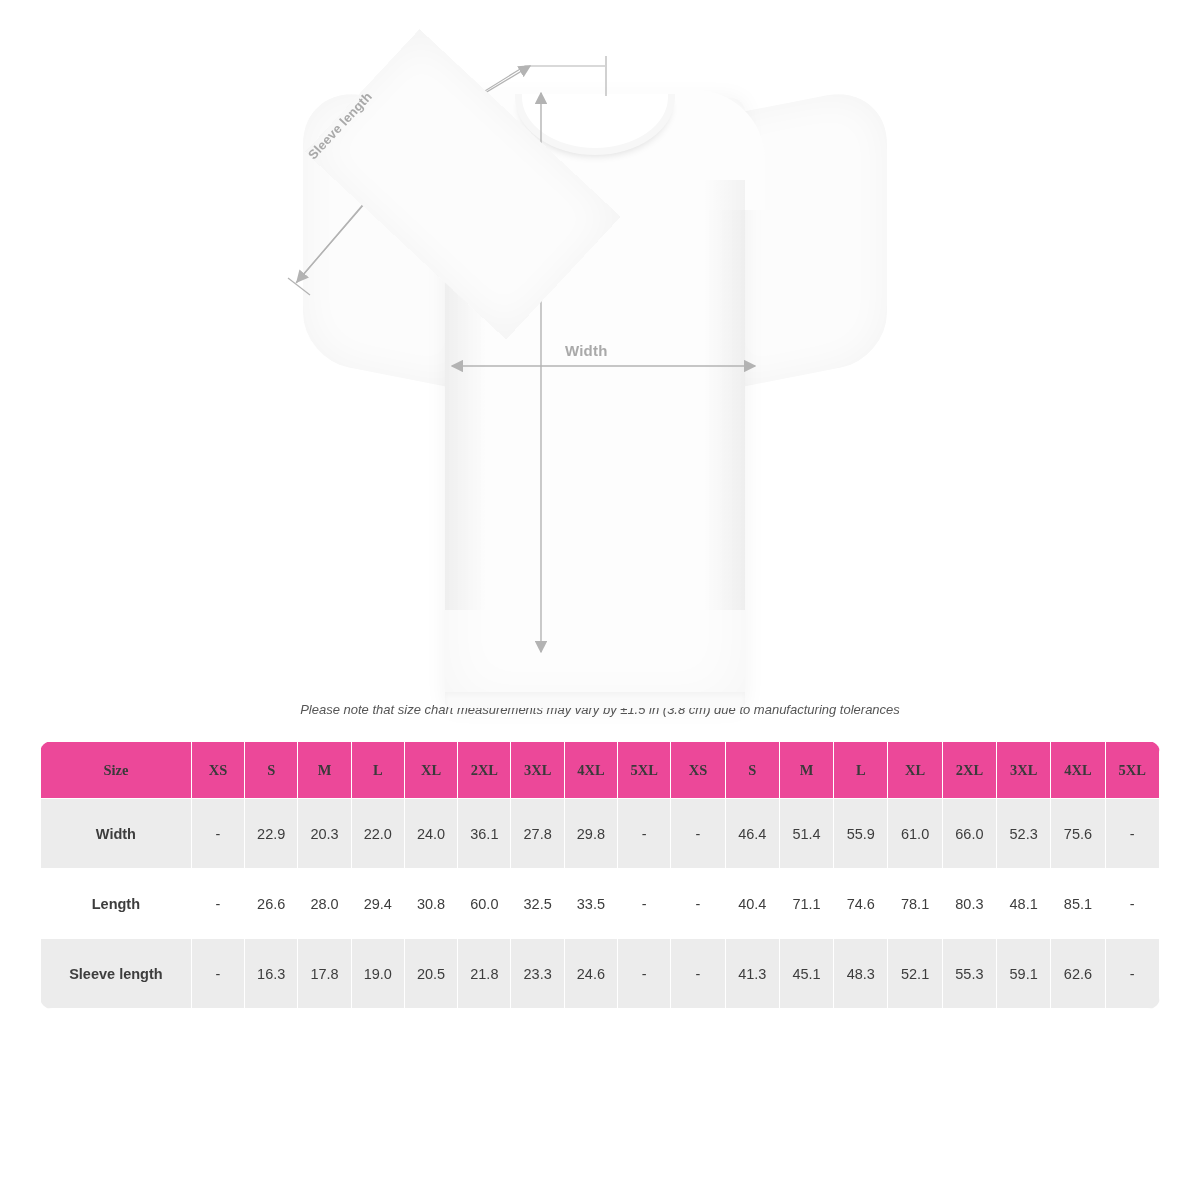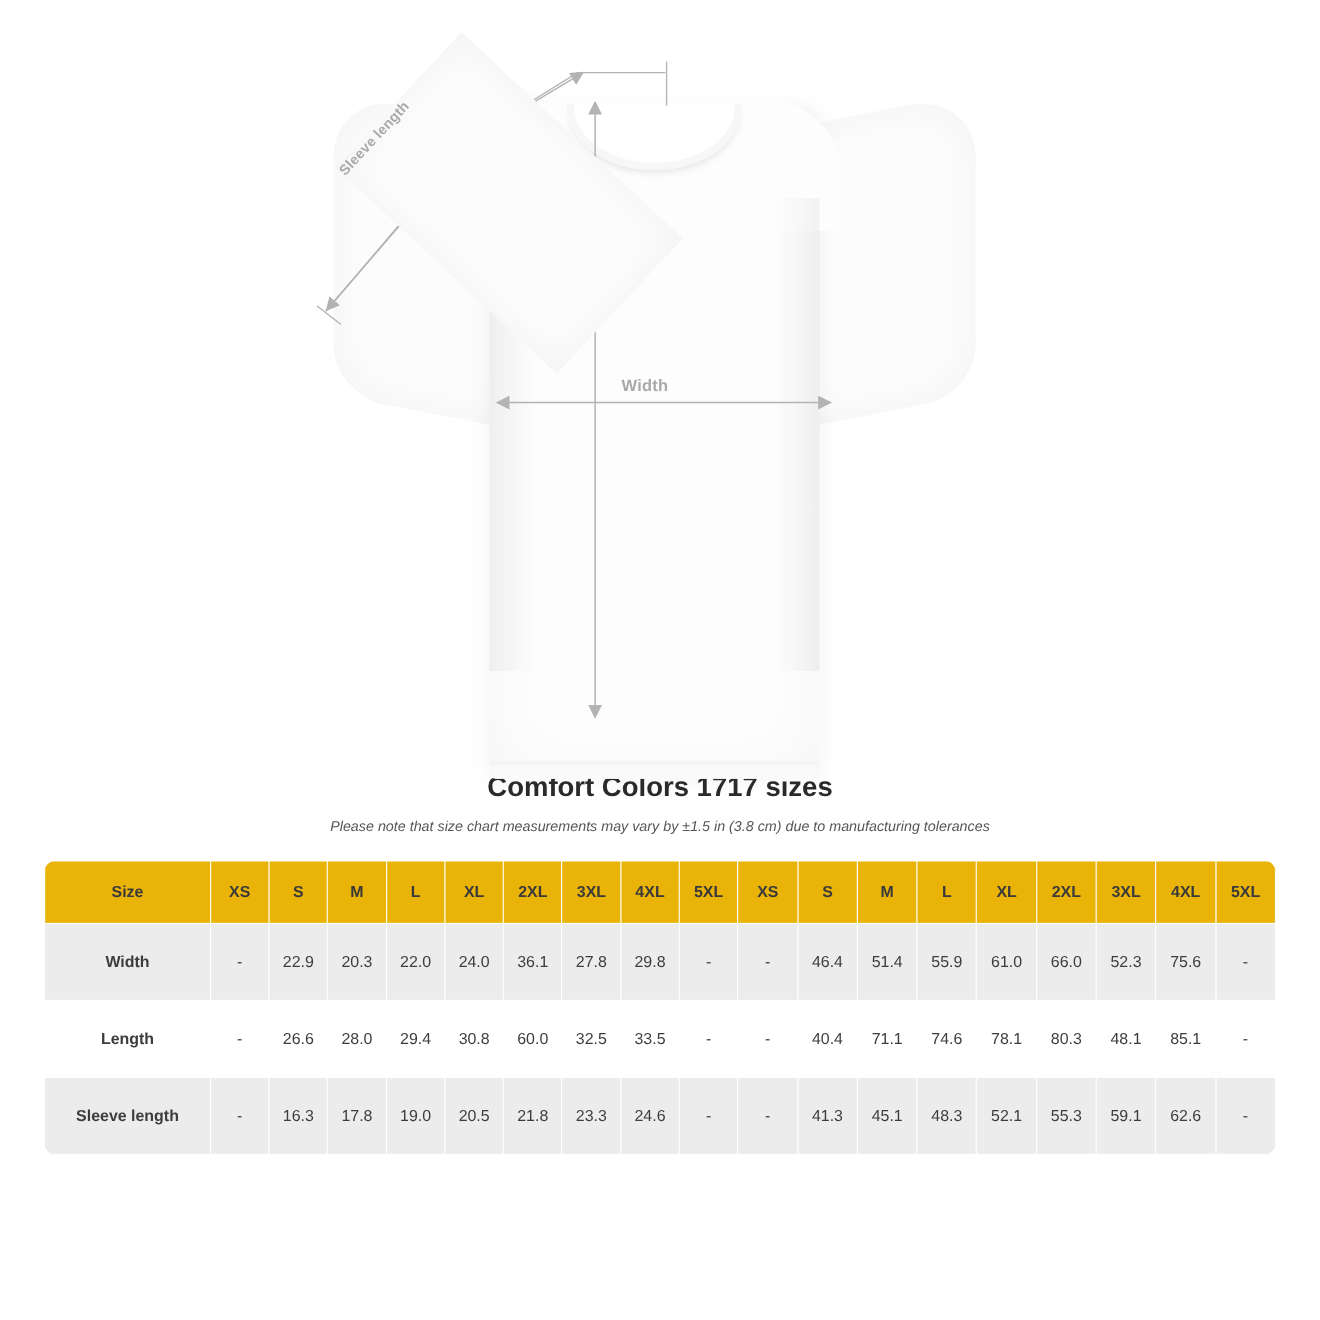--- a/index.html
+++ b/index.html
@@ -202,25 +202,26 @@
   }
   .unit-head .u-sub {
     font-size: 13.5px;
     font-style: italic;
     color: #6a6a6a;
     margin-top: 7px;
   }
   .blank-head { background: #e9e9e9; }
 
   tr.head-row td, tr.head-row th {
-    background: #eab308;
+    background: #ec4899;
     height: 56px;
     font-weight: bold;
     font-size: 14.5px;
     color: #3a3a3a;
+    font-family: Liberation Serif, serif;
   }
   tr.row-alt td { background: #ececec; }
   tr.row-plain td { background: #ffffff; }
   td.rowlabel {
     font-weight: bold;
     color: #3a3a3a;
     width: 150px;
   }
   tr.data-row td { height: 69px; color: #3d3d3d; }
 </style>
@@ -260,21 +261,20 @@
     <line x1="430" y1="126" x2="297" y2="282" stroke="#b3b3b3" stroke-width="1.4" marker-end="url(#arrow-end)"></line>
     <line x1="288" y1="278" x2="310" y2="295" stroke="#b3b3b3" stroke-width="1.2"></line>
   </svg>
 
   <div class="m-label length">Length</div>
   <div class="m-label width">Width</div>
   <div class="m-label sleeve">Sleeve length</div>
 </div>
 
 <div class="title-block">
-  <h1 class="chart-title">Comfort Colors 1717 sizes</h1>
   <p class="chart-note">Please note that size chart measurements may vary by ±1.5 in (3.8 cm) due to manufacturing tolerances</p>
 </div>
 
 <div class="table-wrap">
   <table class="size-table">
     <colgroup>
       <col style="width:150px">
       <col span="9" style="width:53px">
       <col span="9" style="width:54px">
     </colgroup>

